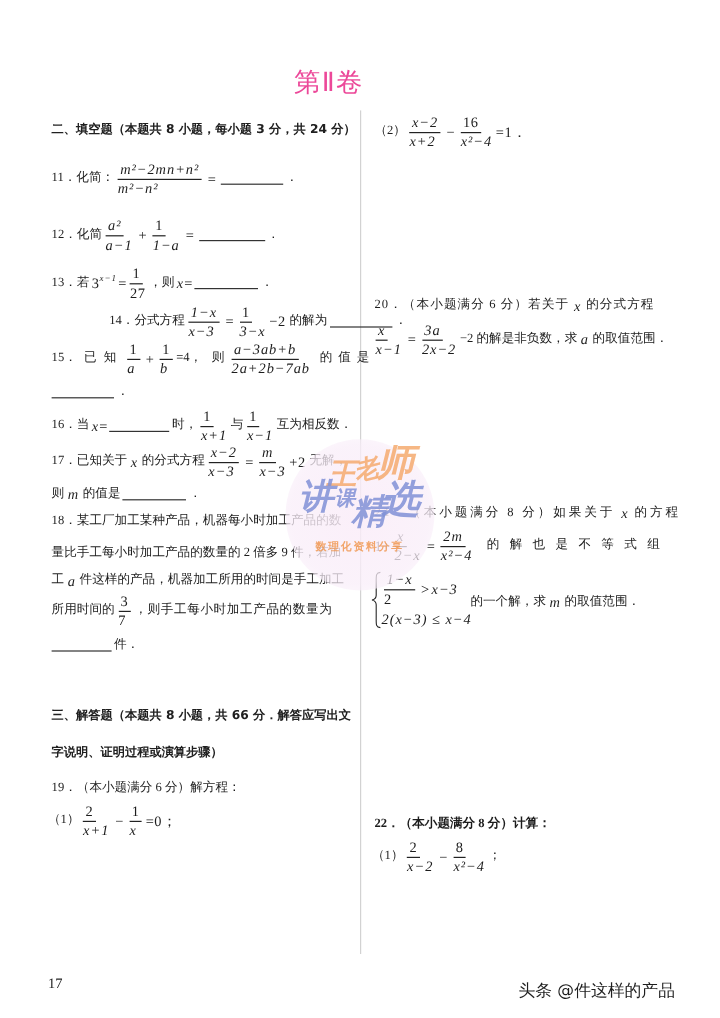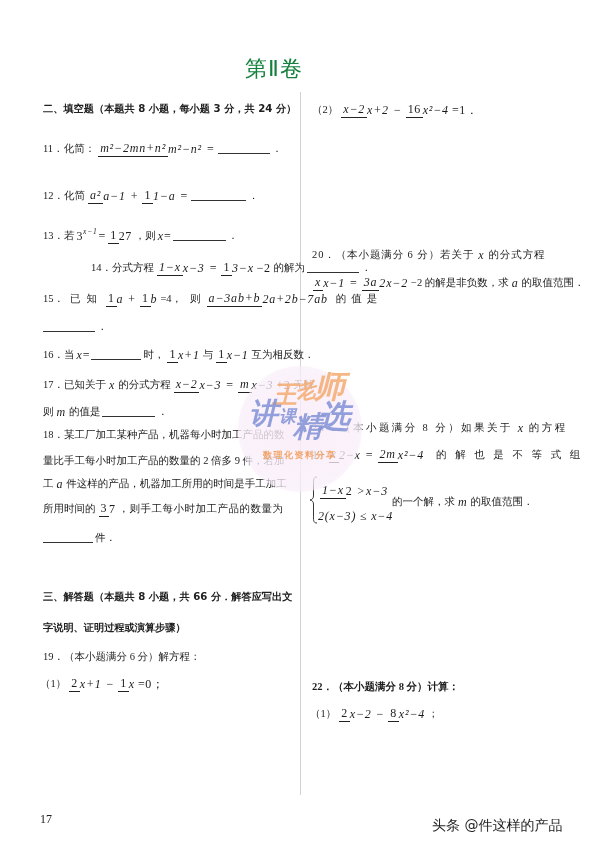--- a/index.html
+++ b/index.html
@@ -1,31 +1,31 @@
 <!DOCTYPE html>
 <html><head>
   <meta charset="utf-8">
   <style>
     * { margin: 0; padding: 0; box-sizing: border-box; }
     html, body { width: 600px; height: 848px; background: #ffffff; overflow: hidden; }
     body { position: relative; font-family: "Liberation Serif", serif; color: #1c1c1c; font-size: 10.5px; }
 
     .title { position: absolute; left: 0; top: 54px; width: 548px; text-align: center;
-             font-size: 22px; letter-spacing: 1px; color: #15803d; }
+             font-size: 22px; letter-spacing: 1px; color: #ec4899; }
     .divider { position: absolute; left: 300px; top: 92px; width: 1px; height: 703px; background: #d2d2d2; }
 
     .row { position: absolute; height: 32px; display: flex; align-items: center; white-space: nowrap; }
     .t { font-size: 10.5px; line-height: 14px; }
     .h { font-family: "DejaVu Sans", sans-serif; font-weight: bold; font-size: 10.2px; color: #202020; }
     .m { font-style: italic; font-family: "Liberation Serif", serif; font-size: 12px; letter-spacing: 0.8px; }
     .mu { font-family: "Liberation Serif", serif; font-size: 12px; letter-spacing: 0.5px; }
     .op { font-family: "Liberation Serif", serif; font-size: 12px; margin: 0 2px; }
     .sup { font-size: 7.5px; position: relative; top: -5px; margin-right: 1px; }
 
-    .frac { display: inline-flex; align-items: center; margin: 0 3px; }
+    .frac { display: inline-flex; flex-direction: column; align-items: flex-start; margin: 0 3px; }
     .frac .n { border-bottom: 0.9px solid #222; line-height: 13px; padding: 0 2px 1px; text-align: center; }
     .frac .d { line-height: 13px; padding-top: 1px; text-align: center; }
 
     .blank { display: inline-block; height: 1px; border-bottom: 0.9px solid #333; margin-top: 9px; margin-left: 2px; margin-right: 2px; }
 
     .brace { position: absolute; left: 309px; top: 476px; width: 9px; height: 48px; }
 
     .stamp { position: absolute; left: 0; top: 0; width: 600px; height: 848px; pointer-events: none; }
     .stamp-circle { position: absolute; left: 238px; top: 366px; width: 124px; height: 126px; border-radius: 50%;
       background: radial-gradient(circle at 50% 50%, rgba(250,236,248,0.85) 0%, rgba(249,238,249,0.75) 65%, rgba(255,255,255,0) 100%); }

